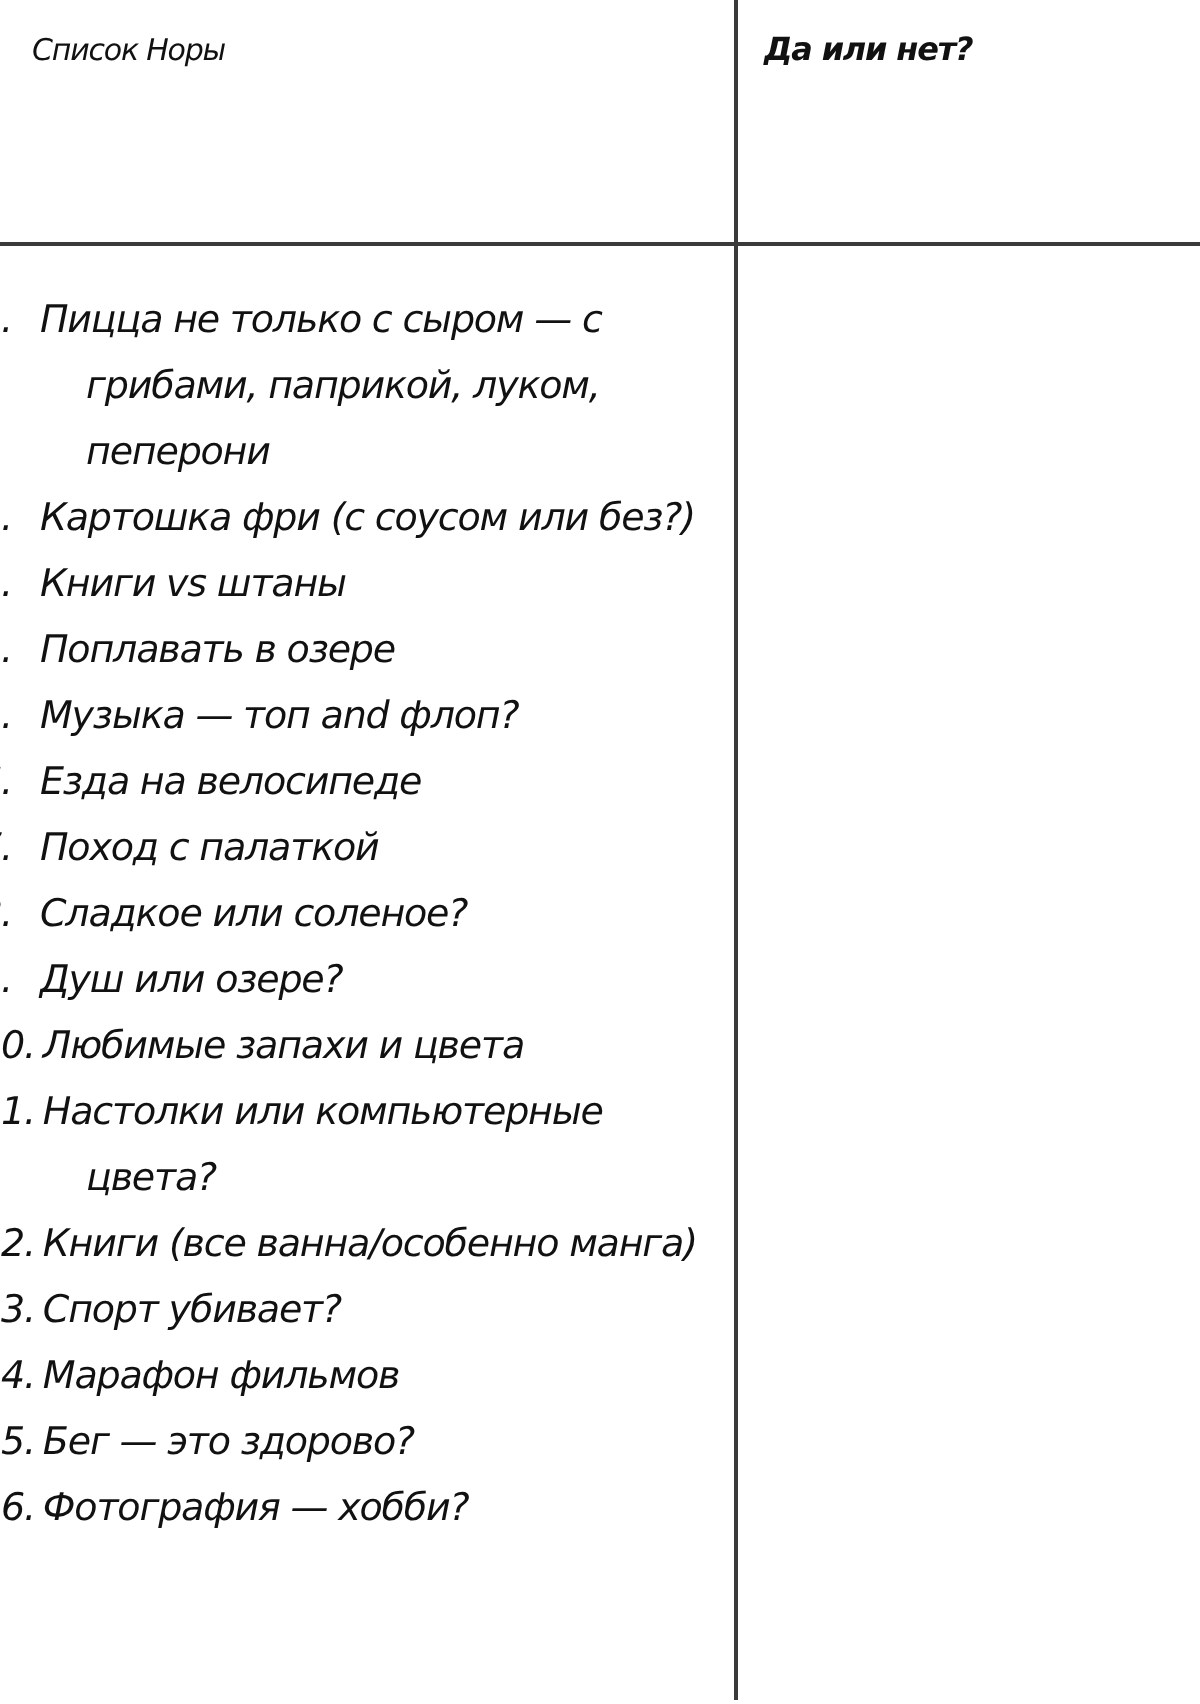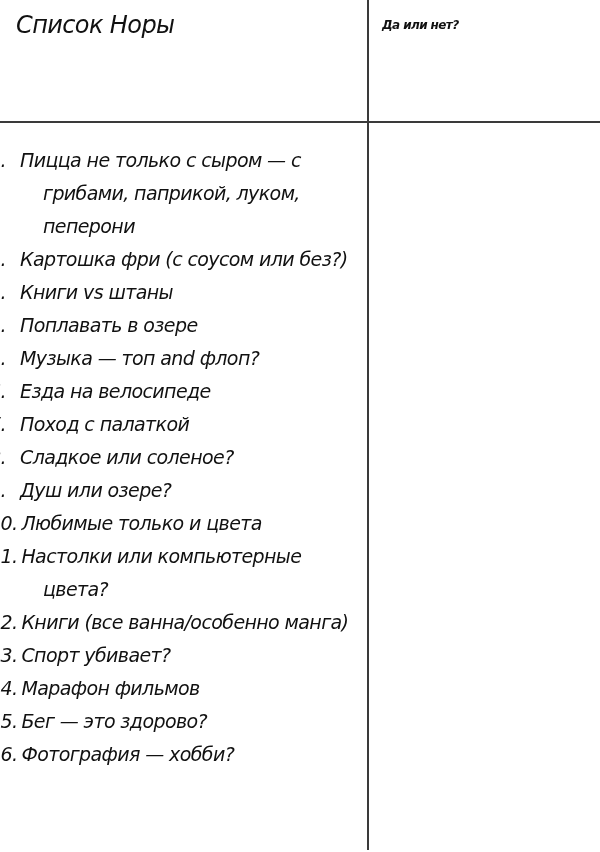--- a/index.html
+++ b/index.html
@@ -17,25 +17,25 @@
     .hline {
       position: absolute; left: 0; top: 121px; width: 600px; height: 2px;
       background: #3a3a3a;
     }
     .vline {
       position: absolute; left: 367px; top: 0; width: 2px; height: 850px;
       background: #3a3a3a;
     }
     .title-left {
       position: absolute; left: 16px; top: 12px;
-      font-size: 24px; line-height: 26px;
+      font-size: 15px; line-height: 26px;
     }
     .title-right {
       position: absolute; left: 382px; top: 10px; width: 210px;
-      font-size: 12px; line-height: 30px;
+      font-size: 16px; line-height: 30px;
     }
     .title-right .strong { font-weight: bold; }
     .list {
       position: absolute; left: 16px; top: 144px; width: 345px;
       margin: 0; padding: 0; list-style: none;
       font-size: 19px; line-height: 33px;
     }
     .list li { padding-left: 27px; text-indent: -27px; }
     .list li .num { display: inline-block; min-width: 0; margin-right: 4px; }
   </style>
@@ -54,20 +54,20 @@
 <ol class="list hand">
   <li><span class="num">1.</span><span>Пицца не только с сыром — с грибами, паприкой, луком, пеперони</span></li>
   <li><span class="num">2.</span><span>Картошка фри (с соусом или без?)</span></li>
   <li><span class="num">3.</span><span>Книги vs штаны</span></li>
   <li><span class="num">4.</span><span>Поплавать в озере</span></li>
   <li><span class="num">5.</span><span>Музыка — топ and флоп?</span></li>
   <li><span class="num">6.</span><span>Езда на велосипеде</span></li>
   <li><span class="num">7.</span><span>Поход с палаткой</span></li>
   <li><span class="num">8.</span><span>Сладкое или соленое?</span></li>
   <li><span class="num">9.</span><span>Душ или озере?</span></li>
-  <li><span class="num">10.</span><span>Любимые только и цвета</span></li>
+  <li><span class="num">10.</span><span>Любимые запахи и цвета</span></li>
   <li><span class="num">11.</span><span>Настолки или компьютерные цвета?</span></li>
   <li><span class="num">12.</span><span>Книги (все ванна/особенно манга)</span></li>
   <li><span class="num">13.</span><span>Спорт убивает?</span></li>
   <li><span class="num">14.</span><span>Марафон фильмов</span></li>
   <li><span class="num">15.</span><span>Бег — это здорово?</span></li>
   <li><span class="num">16.</span><span>Фотография — хобби?</span></li>
 </ol>
 
 </body></html>

